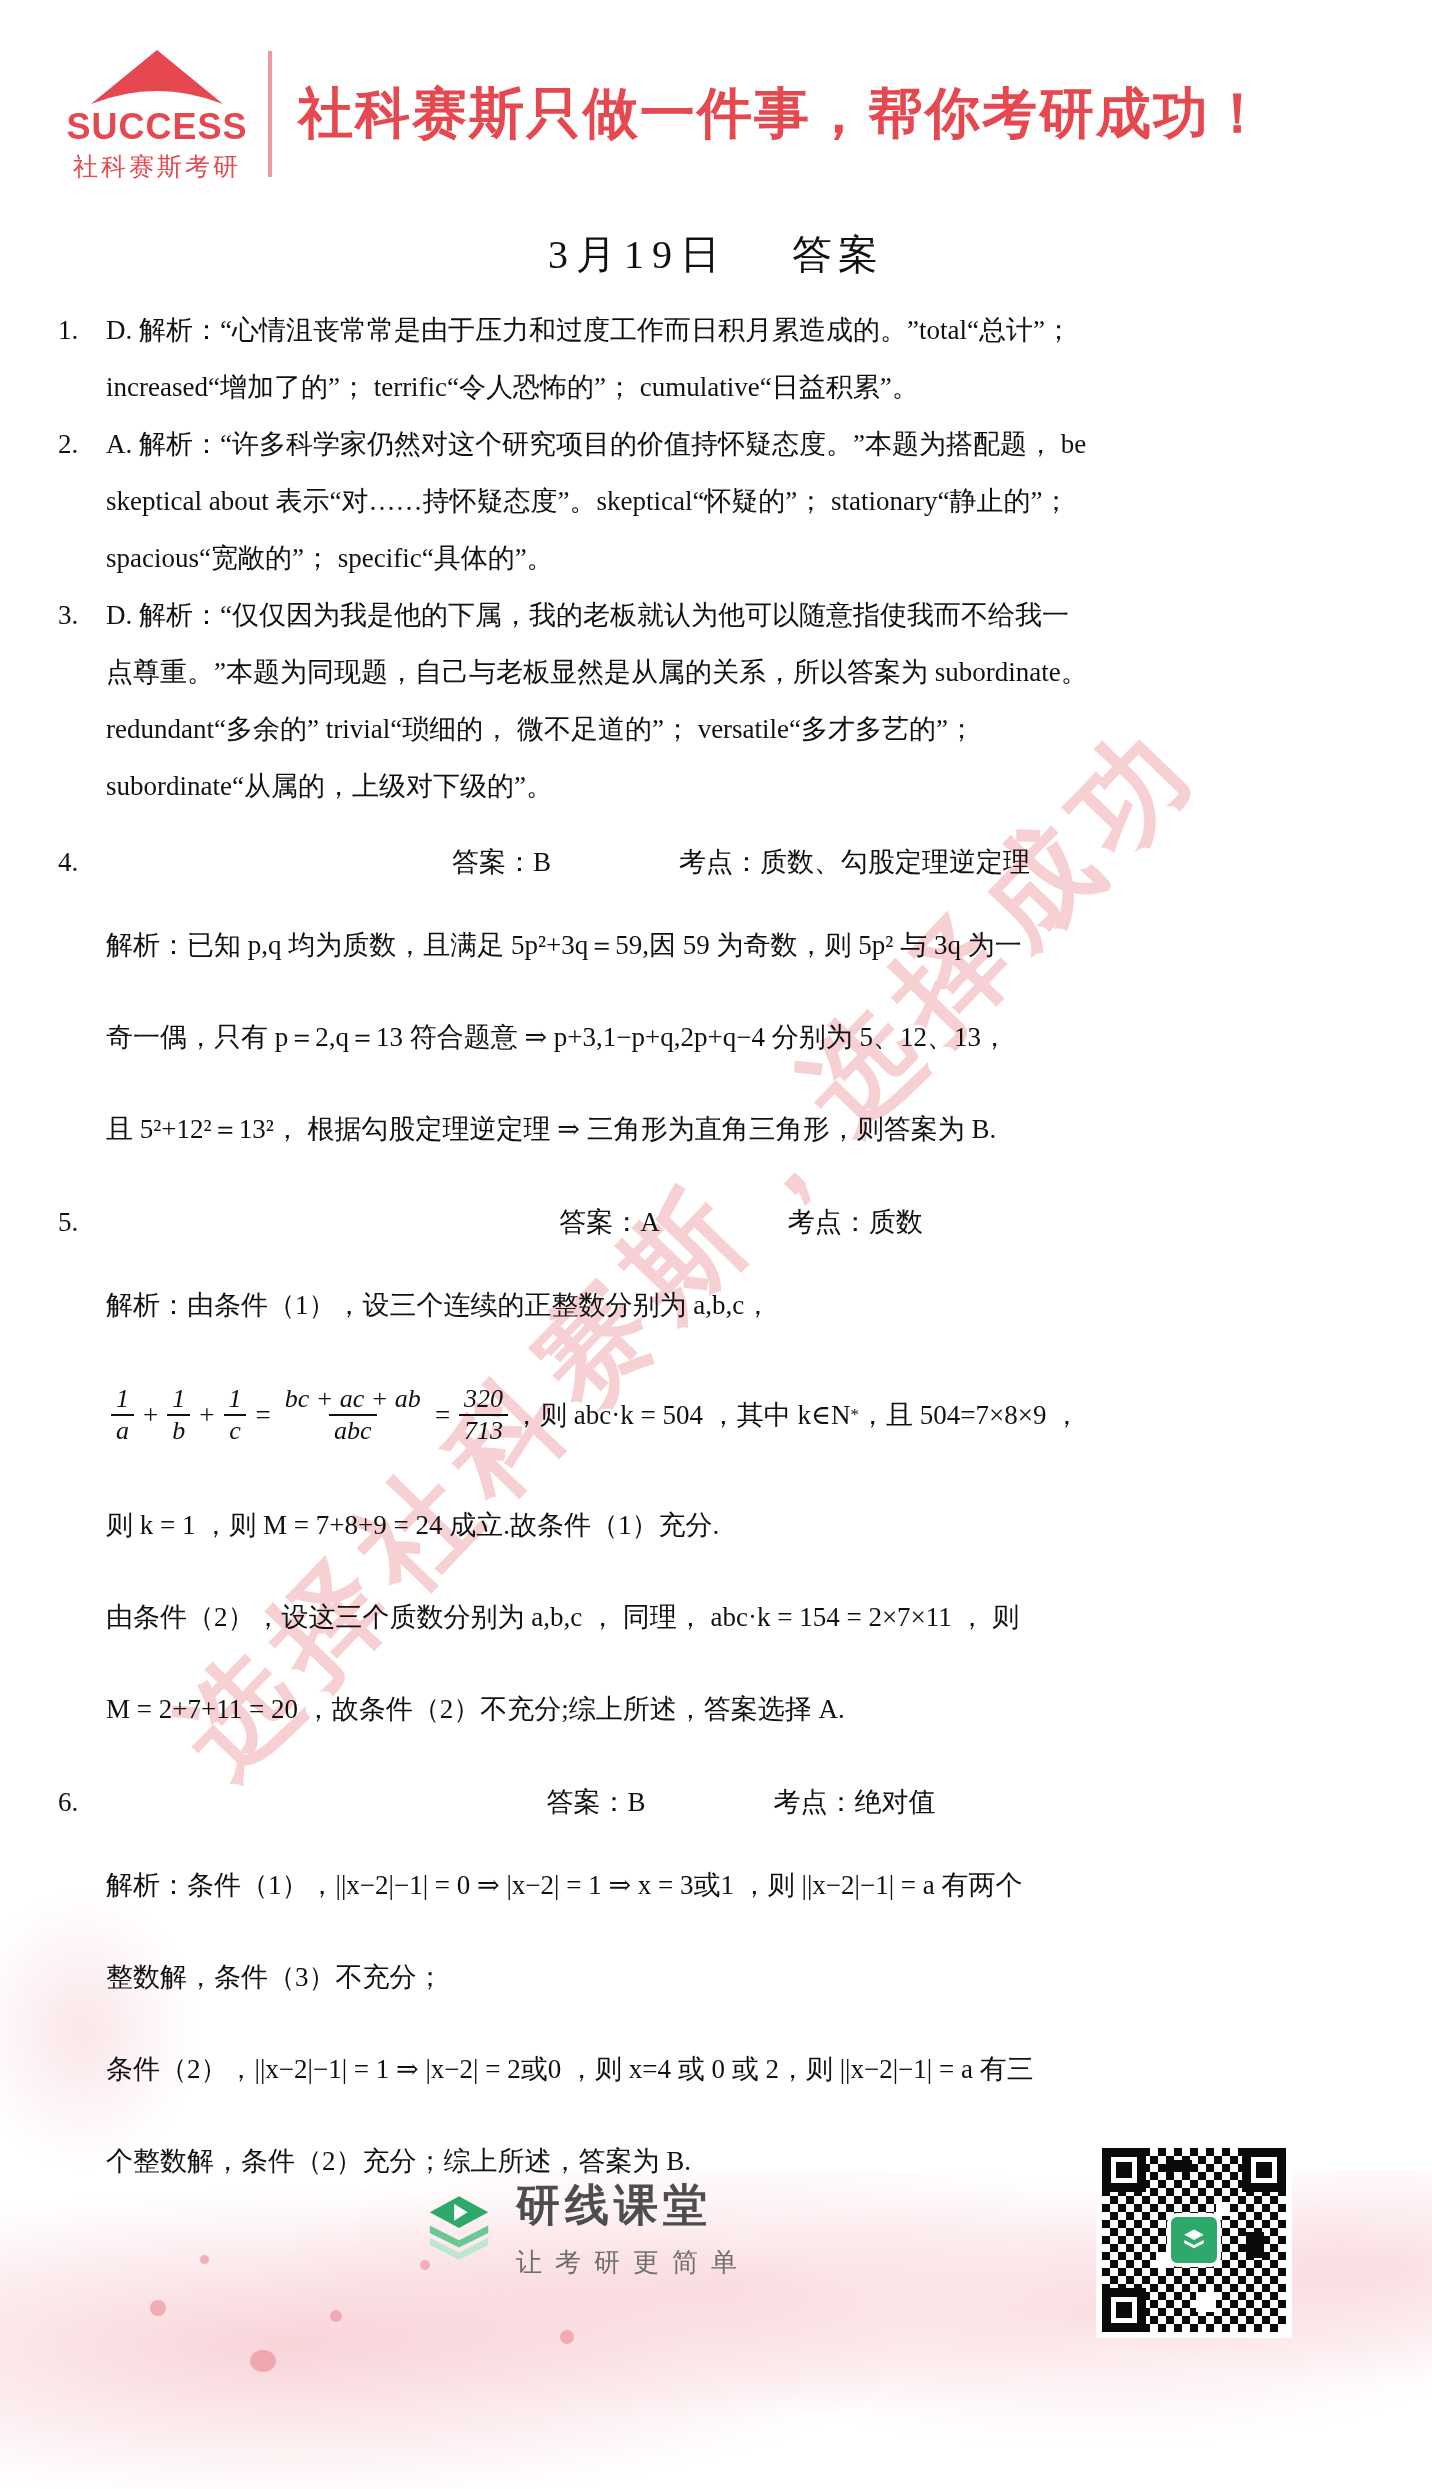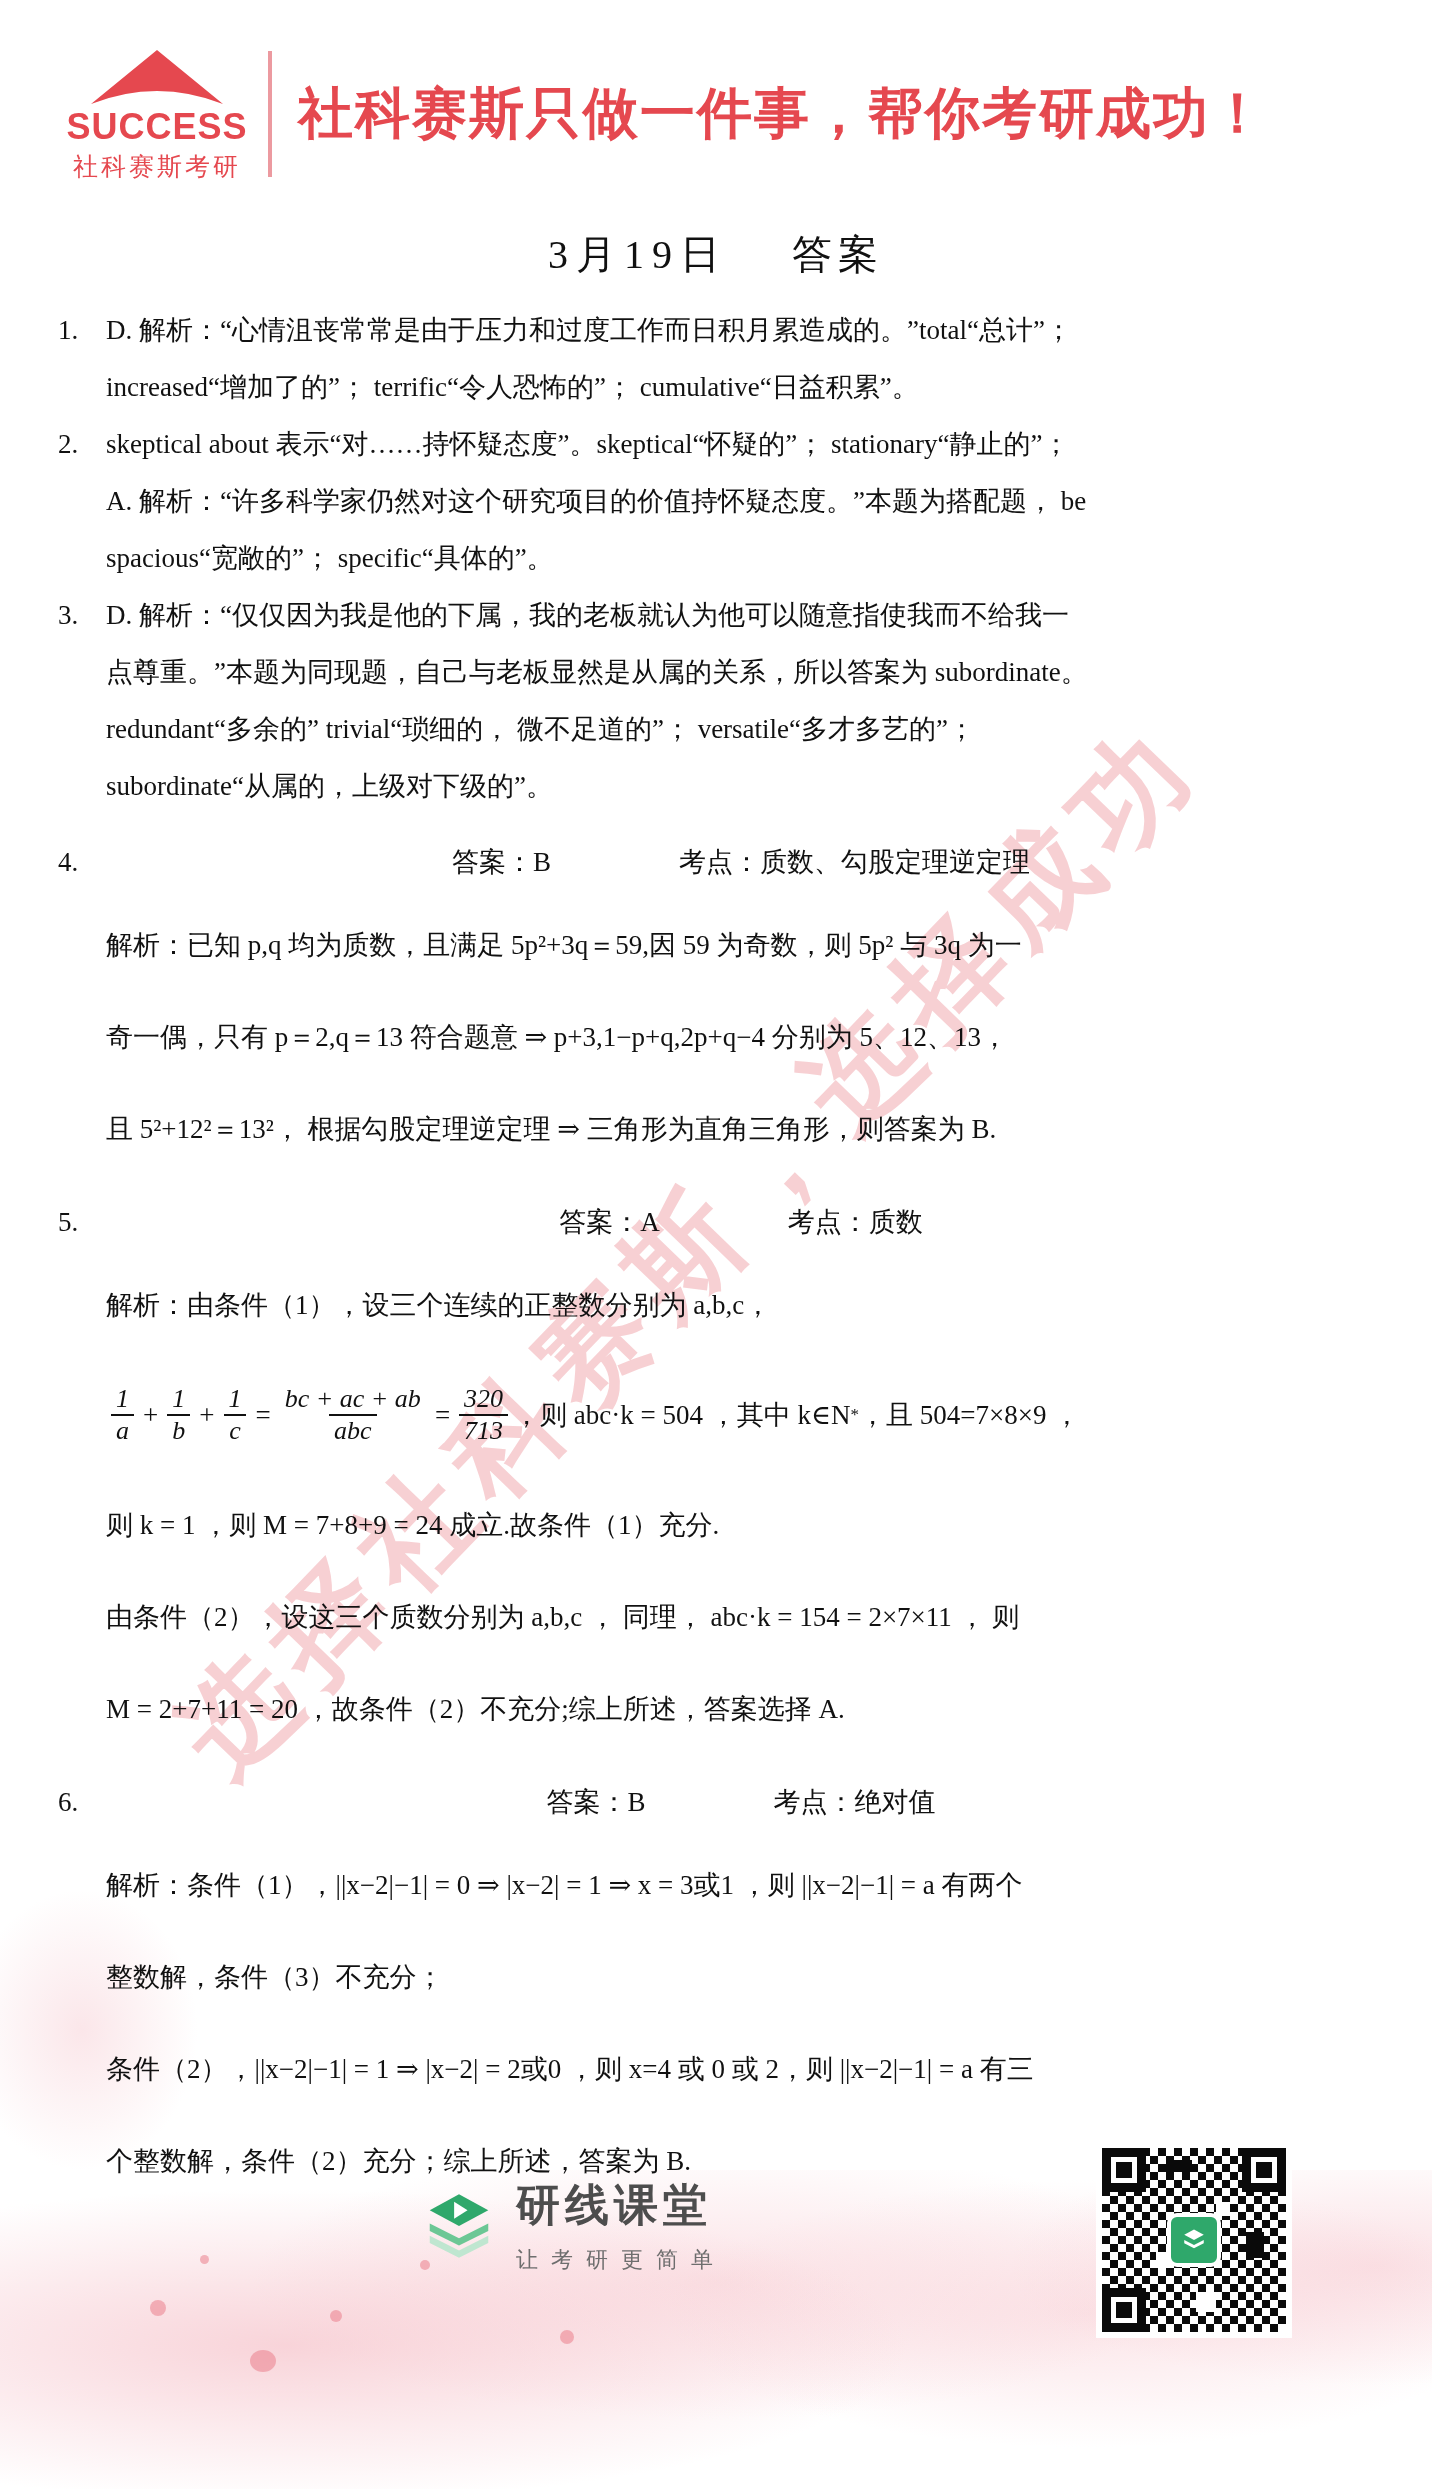--- a/index.html
+++ b/index.html
@@ -59,21 +59,21 @@
   .s2{left:250px;top:2350px;width:26px;height:22px;}
   .s3{left:330px;top:2310px;width:12px;height:12px;}
   .s4{left:420px;top:2260px;width:10px;height:10px;}
   .s5{left:560px;top:2330px;width:14px;height:14px;}
   .s6{left:200px;top:2255px;width:9px;height:9px;}
   
   .footer{position:absolute;z-index:3;left:0;top:2150px;width:100%;height:230px;}
   .brandgroup{position:absolute;left:420px;top:26px;display:flex;align-items:center;}
   .brandgroup .mark{width:78px;height:78px;margin-right:18px;flex:0 0 auto;}
   .brandtext .name{font-family:"Liberation Sans","DejaVu Sans",sans-serif;font-size:44px;color:#4d4d4d;letter-spacing:5px;font-weight:700;}
-  .brandtext .tag{font-family:Liberation Sans, sans-serif;font-size:22px;color:#6e6e6e;letter-spacing:13px;margin-top:10px;}
+  .brandtext .tag{font-family:Liberation Sans, sans-serif;font-size:26px;color:#6e6e6e;letter-spacing:13px;margin-top:10px;}
   
   .qr{position:absolute;right:140px;top:-8px;width:196px;height:196px;background:#fff;}
   .qr .modules{position:absolute;left:6px;top:6px;right:6px;bottom:6px;
     background-image:
       linear-gradient(45deg,#0a0a0a 25%,transparent 25%,transparent 75%,#0a0a0a 75%,#0a0a0a),
       linear-gradient(45deg,#0a0a0a 25%,transparent 25%,transparent 75%,#0a0a0a 75%,#0a0a0a);
     background-position:0 0,8px 8px;background-size:16px 16px;}
   .qr .f{position:absolute;width:26px;height:26px;border:9px solid #0a0a0a;background:#fff;}
   .qr .f::after{content:"";position:absolute;left:5px;top:5px;width:16px;height:16px;background:#0a0a0a;}
   .qr .ftl{left:6px;top:6px;} .qr .ftr{right:6px;top:6px;} .qr .fbl{left:6px;bottom:6px;}
@@ -123,22 +123,22 @@
       <span class="num">1.</span>
       <div class="body">
         <div class="line">D. 解析：“心情沮丧常常是由于压力和过度工作而日积月累造成的。”total“总计”；</div>
         <div class="line">increased“增加了的”； terrific“令人恐怖的”； cumulative“日益积累”。</div>
       </div>
     </div>
 
     <div class="item">
       <span class="num">2.</span>
       <div class="body">
+        <div class="line">A. 解析：“许多科学家仍然对这个研究项目的价值持怀疑态度。”本题为搭配题， be</div>
         <div class="line">skeptical about 表示“对……持怀疑态度”。skeptical“怀疑的”； stationary“静止的”；</div>
-        <div class="line">A. 解析：“许多科学家仍然对这个研究项目的价值持怀疑态度。”本题为搭配题， be</div>
         <div class="line">spacious“宽敞的”； specific“具体的”。</div>
       </div>
     </div>
 
     <div class="item">
       <span class="num">3.</span>
       <div class="body">
         <div class="line">D. 解析：“仅仅因为我是他的下属，我的老板就认为他可以随意指使我而不给我一</div>
         <div class="line">点尊重。”本题为同现题，自己与老板显然是从属的关系，所以答案为 subordinate。</div>
         <div class="line">redundant“多余的” trivial“琐细的， 微不足道的”； versatile“多才多艺的”；</div>

